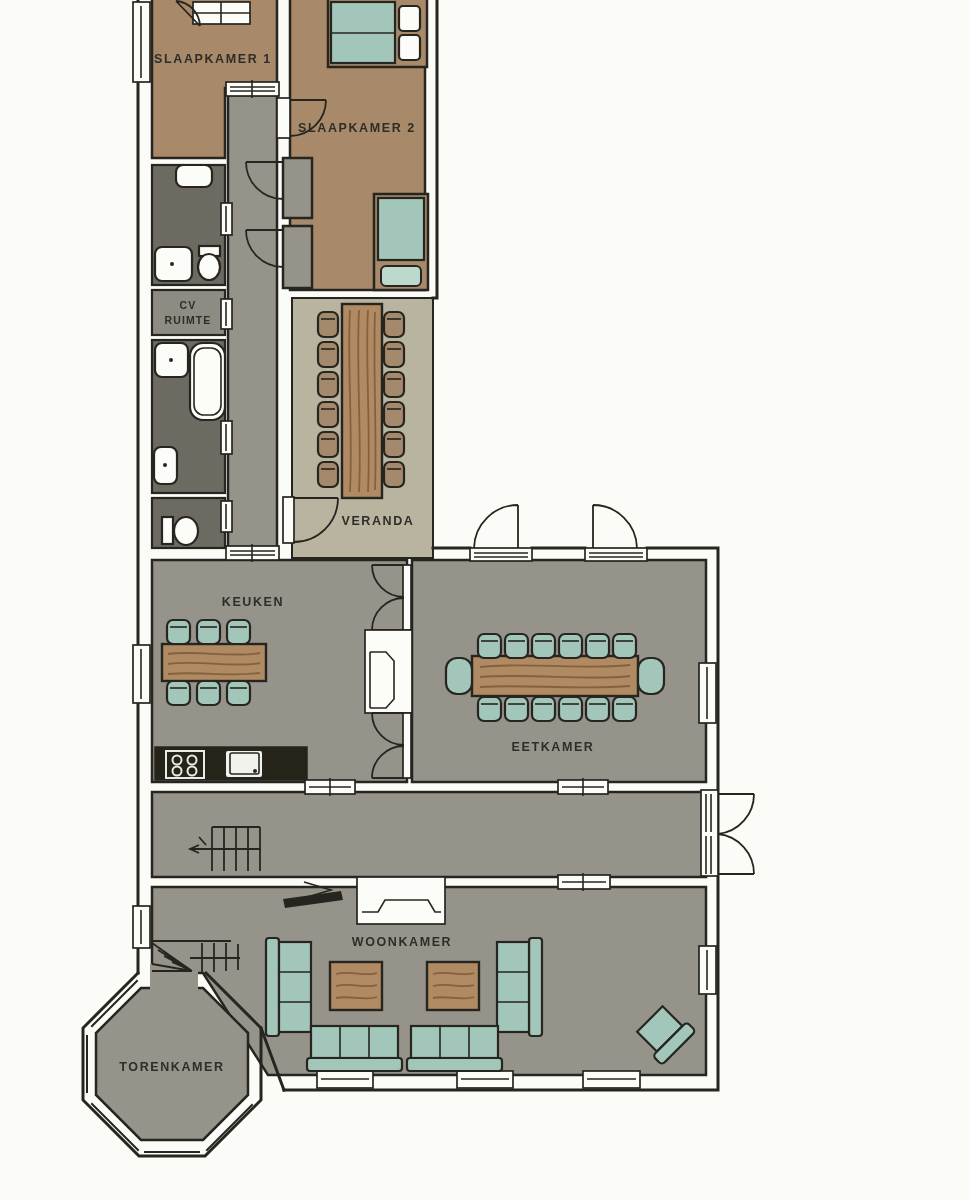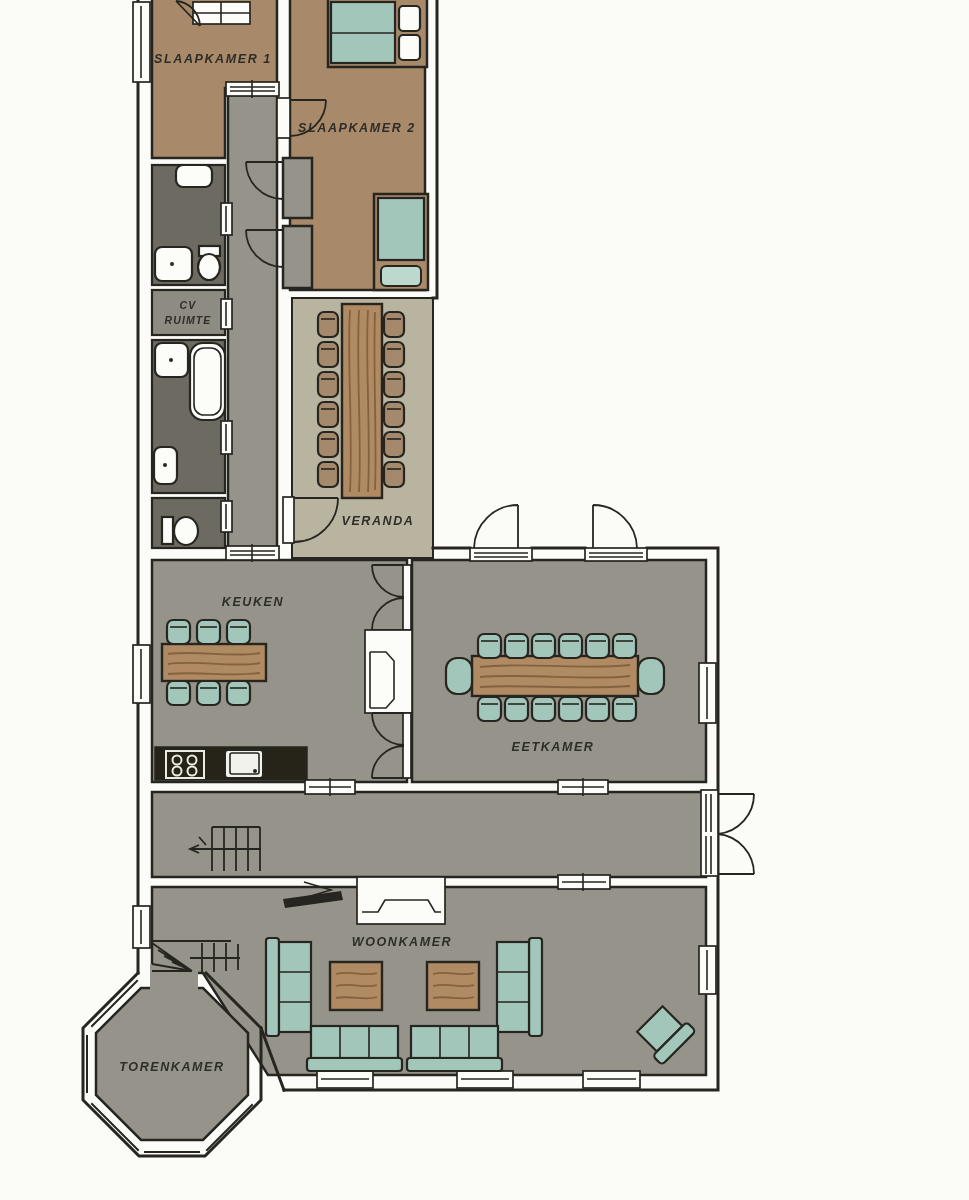--- a/index.html
+++ b/index.html
@@ -1,16 +1,16 @@
 <!DOCTYPE html>
 <html style="--page-bg: #fbfbf8; --wall: #26251f; --floor-gray: #96948a; --floor-brown: #a8896a; --floor-dark: #6c6a61; --floor-cv: #8e8c82; --floor-olive: #b8b4a0; --teal: #a3c6ba; --teal-light: #bdd8cd; --vchair: #a5896c; --wood: #b08a63; --wood-grain: #7d5a3a; --counter: #262419; --fixture: #fcfcf9; --label: #2e2d27;"><head>
 <meta charset="utf-8">
 <style>
   html,body{margin:0;padding:0;background:#fff;}
-  #stage{position:relative;width:969px;height:1200px;background:var(--page-bg,#fbfbf8);overflow:hidden;font-style:italic;}
+  #stage{position:relative;width:969px;height:1200px;background:var(--page-bg,#fbfbf8);overflow:hidden;}
   svg{position:absolute;left:0;top:0;}
   .f-gray{fill:var(--floor-gray);stroke:var(--wall);stroke-width:2.5;}
   .f-gray-nb{fill:var(--floor-gray);stroke:none;}
   .f-brown{fill:var(--floor-brown);stroke:var(--wall);stroke-width:2.5;}
   .f-dark{fill:var(--floor-dark);stroke:var(--wall);stroke-width:2.2;}
   .f-cv{fill:var(--floor-cv);stroke:var(--wall);stroke-width:2.2;}
   .f-olive{fill:var(--floor-olive);stroke:var(--wall);stroke-width:2;}
   .wl{stroke:var(--wall);stroke-width:3;fill:none;stroke-linecap:square;}
   .wl2{stroke:var(--wall);stroke-width:2;fill:none;stroke-linecap:square;}
   .teal-f{fill:var(--teal);stroke:var(--wall);stroke-width:2.2;}

